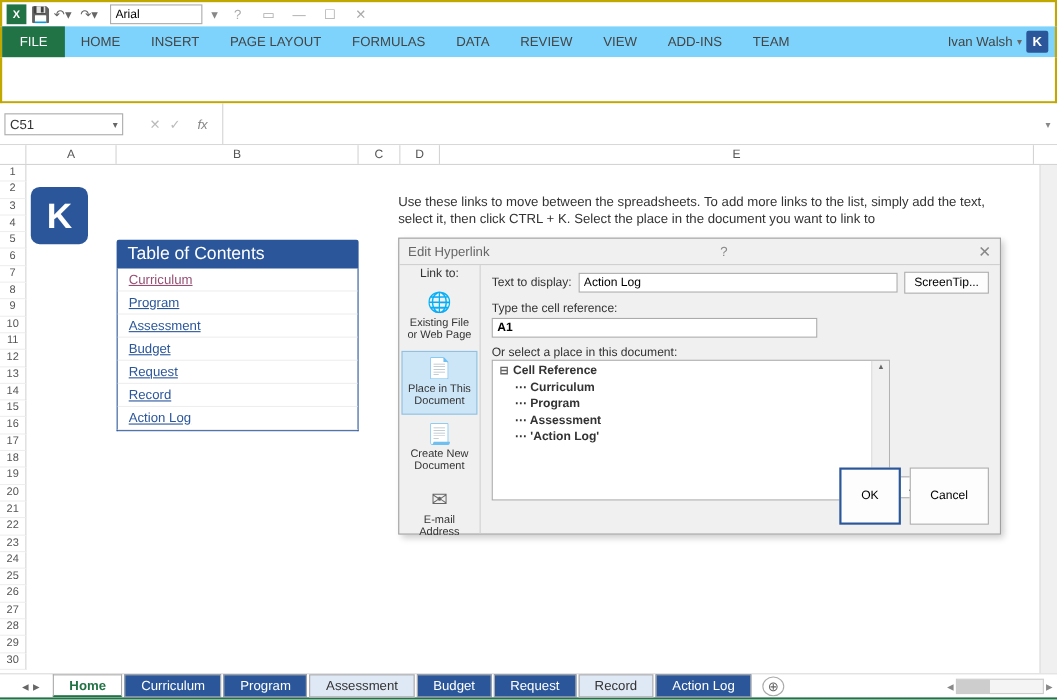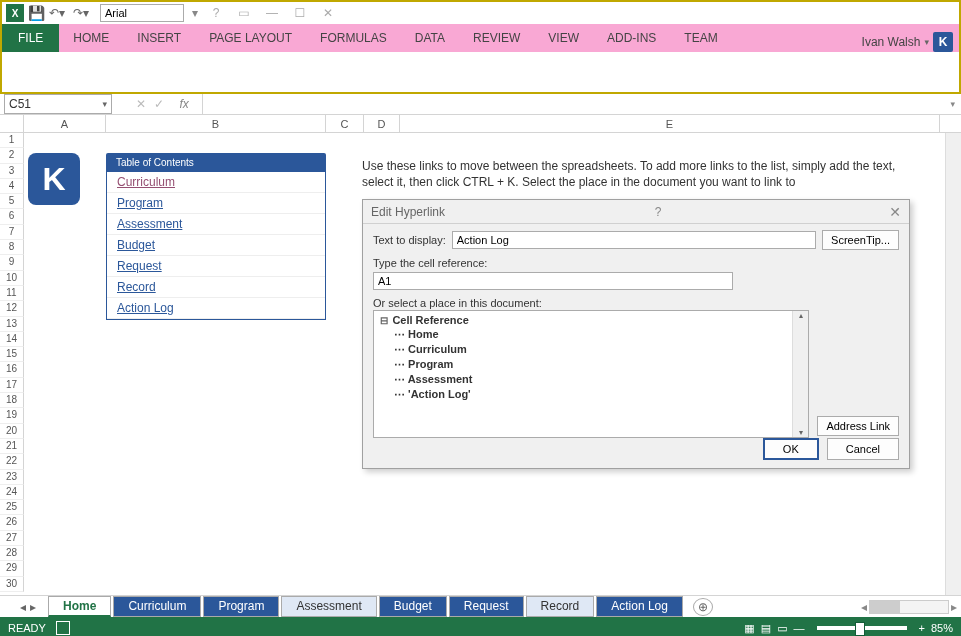--- a/index.html
+++ b/index.html
@@ -10,50 +10,50 @@
 .titlebar .xl-icon { width: 18px; height: 18px; background: #217346; color: #fff; font-weight: bold; font-size: 10px; display: flex; align-items: center; justify-content: center; margin-right: 4px; }
 .titlebar .save-icon { width: 18px; height: 18px; color: #5b2e91; font-size: 14px; display: flex; align-items: center; justify-content: center; }
 .titlebar .qat { display: flex; gap: 2px; align-items: center; }
 .titlebar .qat-btn { width: 22px; height: 18px; display: flex; align-items: center; justify-content: center; color: #666; }
 .titlebar .font-select { margin-left: 8px; height: 18px; border: 1px solid #ababab; font-size: 11px; padding: 0 18px 0 4px; background: #fff; width: 84px; }
 .titlebar .title { flex: 1; text-align: center; color: #888; font-size: 12px; }
 .titlebar .win-controls { display: flex; gap: 8px; color: #aaa; }
 .titlebar .win-controls span { width: 20px; text-align: center; }
 
 
-.ribbon { height: 28px; background: #f9a8d4; border-left: 2px solid #c0a800; border-right: 2px solid #c0a800; display: flex; align-items: flex-end; padding: 0; }
+.ribbon { height: 28px; background: #7dd3fc; border-left: 2px solid #c0a800; border-right: 2px solid #c0a800; display: flex; align-items: center; padding: 0; }
 .ribbon .tab { padding: 0 14px; height: 28px; display: flex; align-items: center; font-size: 12px; color: #444; }
 .ribbon .tab.file { background: #217346; color: #fff; padding: 0 16px; font-weight: normal; }
 .ribbon .user { margin-left: auto; padding-right: 6px; display: flex; align-items: center; gap: 4px; color: #444; }
 .ribbon .user .avatar { width: 20px; height: 20px; background: #2b579a; color: #fff; font-weight: bold; display: flex; align-items: center; justify-content: center; border-radius: 2px; }
 
 
 .ribbon-bottom { height: 42px; background: #fff; border-left: 2px solid #c0a800; border-right: 2px solid #c0a800; border-bottom: 2px solid #c0a800; }
 
 
-.formula-row { height: 21px; display: flex; align-items: center; border-bottom: 1px solid #d4d4d4; background: #fff; }
+.formula-row { height: 38px; display: flex; align-items: center; border-bottom: 1px solid #d4d4d4; background: #fff; }
 .formula-row .namebox { width: 108px; height: 20px; border: 1px solid #ababab; margin-left: 4px; padding: 0 4px; font-size: 12px; display: flex; align-items: center; background: #fff; }
 .formula-row .namebox::after { content: "▾"; color: #666; margin-left: auto; font-size: 9px; }
 .formula-row .fx-btn { width: 24px; text-align: center; color: #888; font-style: italic; }
 .formula-row .fx-ctrl { display: flex; gap: 8px; color: #bbb; margin-left: 24px; align-items: center; }
 
 
 .col-headers { height: 18px; display: flex; background: #fff; border-bottom: 1px solid #d4d4d4; }
 .col-headers .rowhdr-space { width: 24px; border-right: 1px solid #d4d4d4; }
 .col-headers .ch { border-right: 1px solid #d4d4d4; text-align: center; font-size: 11px; color: #555; line-height: 18px; }
 .cA { width: 82px; } .cB { width: 220px; } .cC { width: 38px; } .cD { width: 36px; } .cE { width: 540px; }
 
 
 .grid { position: relative; height: 462px; overflow: hidden; background: #fff; }
 .rowhdrs { position: absolute; left: 0; top: 0; width: 24px; }
 .rowhdrs .rh { height: 15.3px; border-bottom: 1px solid #eee; border-right: 1px solid #d4d4d4; text-align: center; font-size: 10px; color: #555; line-height: 14px; }
 
 
 .toc { position: absolute; left: 106px; top: 20px; width: 220px; }
-.toc-hdr { background: #2b579a; color: #fff; padding: 4px 10px; font-size: 10px; border-radius: 2px 2px 0 0; }
+.toc-hdr { background: #2b579a; color: #fff; padding: 4px 10px; font-size: 16px; border-radius: 2px 2px 0 0; margin-top: 48px; }
 .toc-body { border: 1px solid #2b579a; border-top: none; }
 .toc-body a { display: block; padding: 3px 10px; color: #2b579a; text-decoration: underline; font-size: 12px; border-bottom: 1px solid #eee; }
 .toc-body a.visited { color: #954f72; }
 
 .k-logo { position: absolute; left: 28px; top: 20px; width: 52px; height: 52px; background: #2b579a; color: #fff; border-radius: 8px; display: flex; align-items: center; justify-content: center; font-size: 32px; font-weight: bold; }
 
 .instr { position: absolute; left: 362px; top: 26px; width: 560px; font-size: 12px; color: #333; line-height: 1.3; }
 
 
 .dialog { position: absolute; left: 362px; top: 66px; width: 548px; height: 270px; background: #f0f0f0; border: 1px solid #a0a0a0; box-shadow: 3px 3px 6px rgba(0,0,0,0.2); }
@@ -71,21 +71,21 @@
 .dlg-main input[type=text] { border: 1px solid #ababab; font-size: 11px; padding: 2px 4px; background: #fff; }
 .dlg-row { display: flex; align-items: center; gap: 6px; margin-bottom: 6px; }
 .tree { border: 1px solid #ababab; background: #fff; height: 128px; overflow: auto; font-size: 11px; padding: 2px; position: relative; }
 .tree .node { padding: 1px 0 1px 18px; color: #333; position: relative; font-weight: bold; }
 .tree .root { padding-left: 4px; }
 .tree .root::before { content: "⊟"; color: #666; margin-right: 4px; font-size: 10px; }
 .tree-scroll { position: absolute; right: 0; top: 0; bottom: 0; width: 16px; background: #f0f0f0; border-left: 1px solid #ddd; }
 .tree-scroll::before { content: "▴"; display: block; text-align: center; font-size: 8px; color: #666; }
 .tree-scroll::after { content: "▾"; position: absolute; bottom: 0; left: 0; right: 0; text-align: center; font-size: 8px; color: #666; }
 .dlg-btns { position: absolute; bottom: 8px; right: 10px; display: flex; gap: 8px; }
-.dlg-btns button { font-size: 11px; padding: 3px 18px; border: 1px solid #ababab; background: #fdfdfd; }
+.dlg-btns button { font-size: 11px; padding: 18px 18px; border: 1px solid #ababab; background: #fdfdfd; }
 .dlg-btns button.primary { border: 2px solid #2b579a; background: #fdfdfd; }
 .side-btn { font-size: 11px; padding: 3px 8px; border: 1px solid #ababab; background: #fdfdfd; }
 
 
 .sheetbar { height: 22px; background: #fff; border-top: 1px solid #d4d4d4; display: flex; align-items: center; padding-left: 20px; gap: 0; }
 .sheetbar .nav { display: flex; gap: 4px; color: #666; margin-right: 12px; }
 .sheetbar .stab { padding: 2px 14px; font-size: 12px; border: 1px solid #aaa; background: #2b579a; color: #fff; margin-right: 2px; }
 .sheetbar .stab.active { background: #fff; color: #217346; font-weight: bold; border-bottom: 2px solid #217346; }
 .sheetbar .stab.light { background: #dfe8f5; color: #333; }
 .sheetbar .add { width: 20px; height: 18px; border: 1px solid #aaa; border-radius: 50%; text-align: center; line-height: 16px; color: #666; margin-left: 8px; }
@@ -213,34 +213,42 @@
 
   <div class="instr">Use these links to move between the spreadsheets. To add more links to the list, simply add the text, select it, then click CTRL + K. Select the place in the document you want to link to</div>
 
   <div class="dialog">
     <div class="dlg-title">
       <span>Edit Hyperlink</span>
       <span class="help">?</span>
       <span class="close">✕</span>
     </div>
     <div class="dlg-body">
+      <div class="dlg-side">
+        <div class="lbl">Link to:</div>
+        <div id="dlg-side-opts">
+            <div class="opt"><span class="ico">🌐</span>Existing File or Web Page</div>
+            <div class="opt sel"><span class="ico">📄</span>Place in This Document</div>
+            <div class="opt"><span class="ico">📃</span>Create New Document</div>
+            <div class="opt"><span class="ico">✉</span>E-mail Address</div>
+          </div>
+      </div>
       <div class="dlg-main">
         <div class="dlg-row">
           <label>Text to display:</label>
           <input type="text" style="flex: 1 1 0%;" value="Action Log">
           <button class="side-btn">ScreenTip...</button>
         </div>
         <label>Type the cell reference:</label>
-        <input type="text" style="width: 360px; display: block; margin: 2px 0px 6px;" value="A1">
+        <input type="text" style="width: 296px; display: block; margin: 2px 0px 6px; font-weight: bold;" value="A1">
         <label>Or select a place in this document:</label>
         <div style="display:flex;gap:8px;align-items:flex-end;">
           <div class="tree" style="flex:1">
             <div class="node root">Cell Reference</div>
             <div id="tree-items">
-                <div class="node">⋯ Home</div>
                 <div class="node">⋯ Curriculum</div>
                 <div class="node">⋯ Program</div>
                 <div class="node">⋯ Assessment</div>
                 <div class="node">⋯ 'Action Log'</div>
               </div>
             <div class="tree-scroll"></div>
           </div>
           <button class="side-btn" style="margin-bottom:2px;">Address Link</button>
         </div>
         <div class="dlg-btns">

